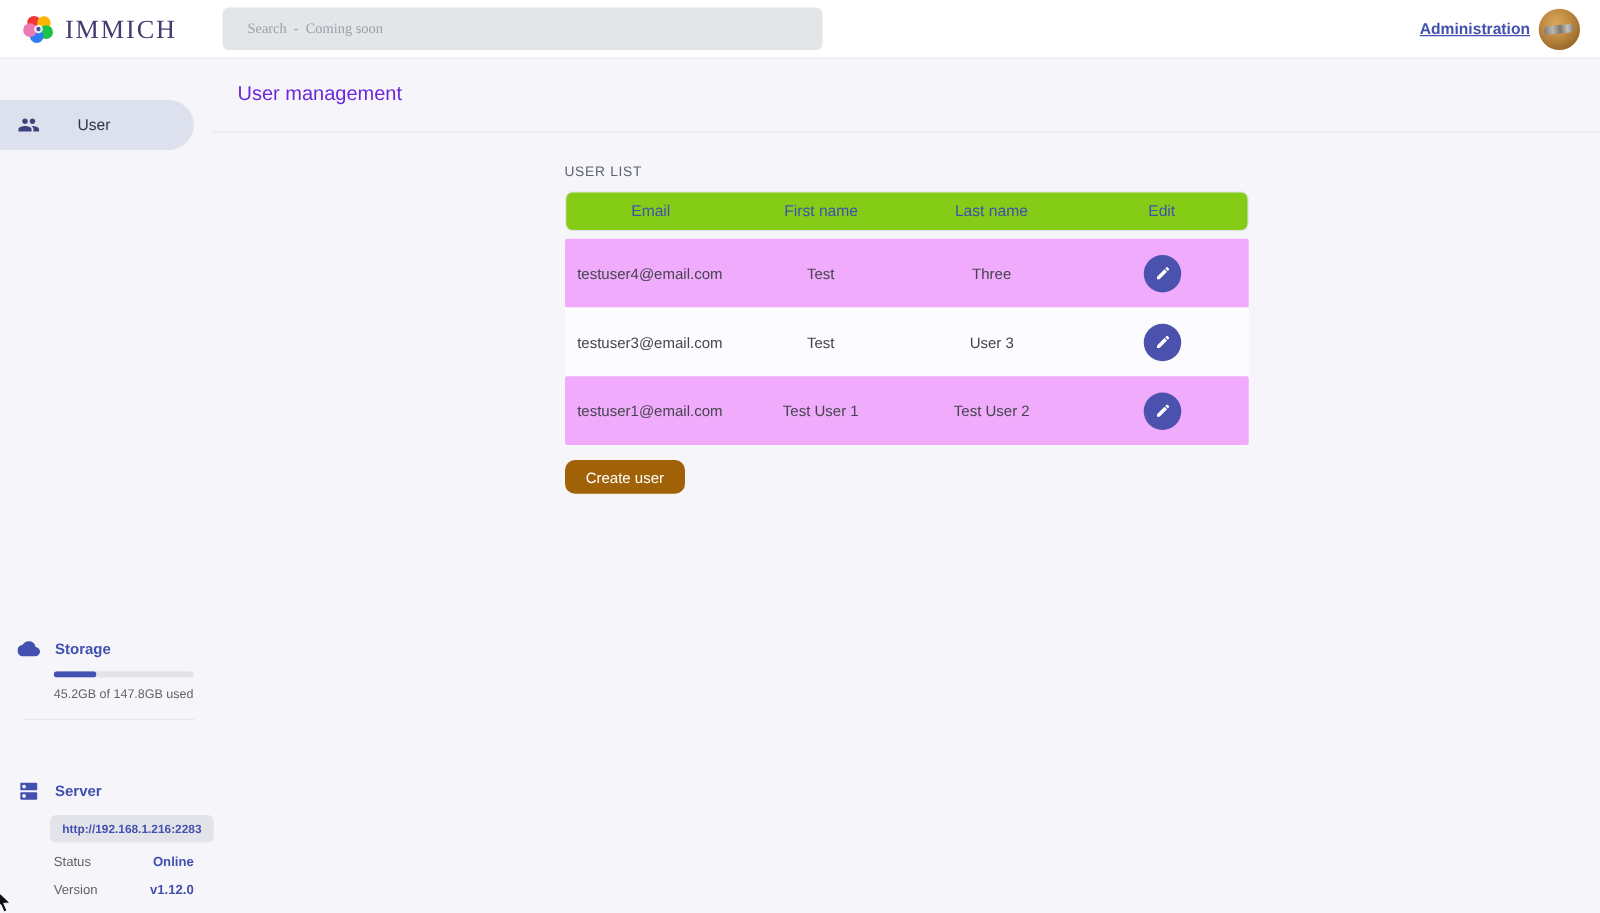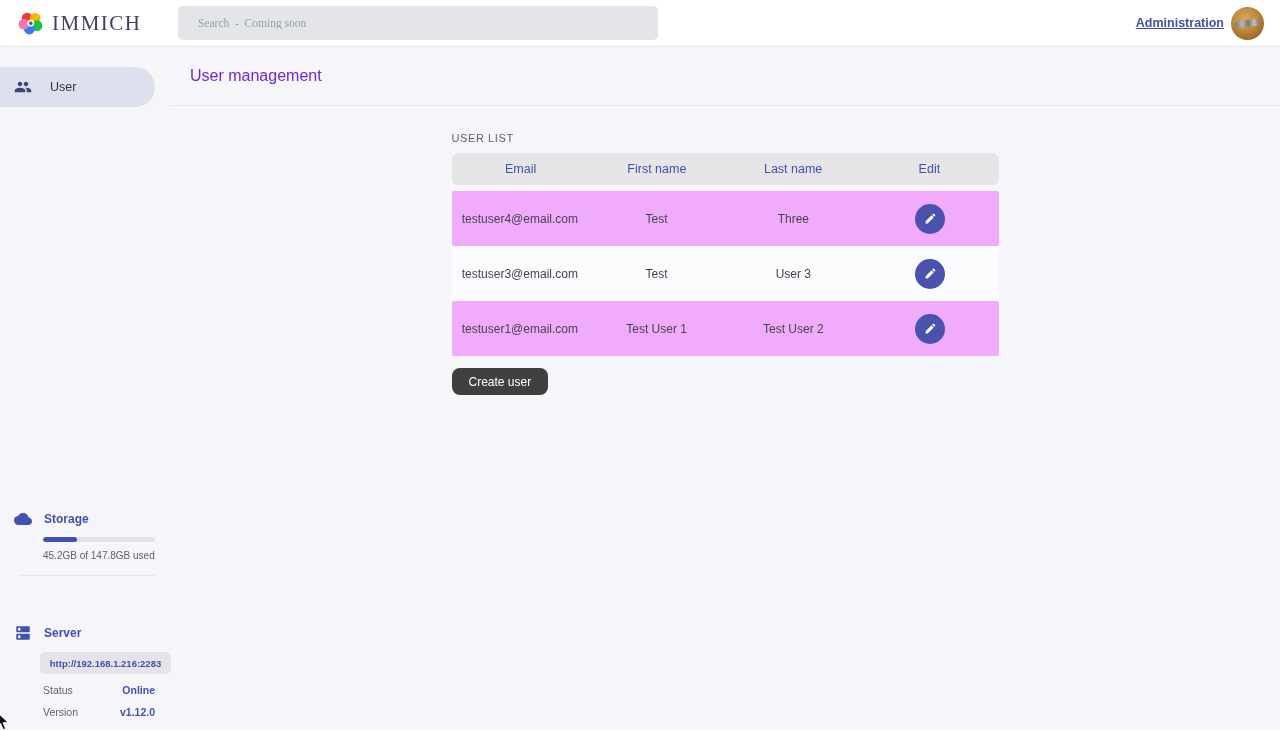--- a/index.html
+++ b/index.html
@@ -74,29 +74,29 @@
   }
 
   
   .page { display: flex; height: 683px; }
   .sidebar {
     width: 170px;
     flex: 0 0 170px;
     position: relative;
   }
   .nav-item {
-    margin-top: 20px;
+    margin-top: 33px;
     width: 155px;
     height: 40px;
     background: #dde1ee;
     border-radius: 0 20px 20px 0;
     display: flex;
     align-items: center;
     padding-left: 14px;
-    gap: 18px;
+    gap: 30px;
     cursor: pointer;
   }
   .nav-item-label {
     font-size: 12.5px;
     font-weight: 500;
     color: #31354a;
   }
 
   .sidebar-bottom {
     position: absolute;
@@ -184,21 +184,21 @@
   .section-label {
     margin-top: 14px;
     font-size: 11px;
     font-weight: 500;
     letter-spacing: .6px;
     color: #5c6370;
   }
   .table-header {
     margin-top: 9px;
     height: 32px;
-    background: #e5e5e5;
+    background: #84cc16;
     border: 1px solid #e6e7ec;
     border-radius: 6px;
     display: grid;
     grid-template-columns: repeat(4, 1fr);
     align-items: center;
   }
   .th-cell {
     text-align: center;
     font-size: 12.5px;
     font-weight: 500;
@@ -229,21 +229,21 @@
     background: #4a52ad;
     display: flex;
     align-items: center;
     justify-content: center;
     cursor: pointer;
   }
   .create-btn {
     margin-top: 12px;
     height: 27px;
     padding: 0 17px;
-    background: #404040;
+    background: #a16207;
     color: #ffffff;
     border: none;
     border-radius: 8px;
     font-size: 12px;
     font-weight: 500;
     font-family: "Liberation Sans", sans-serif;
     cursor: pointer;
   }
 
   .icon-indigo { color: #3d437c; }

